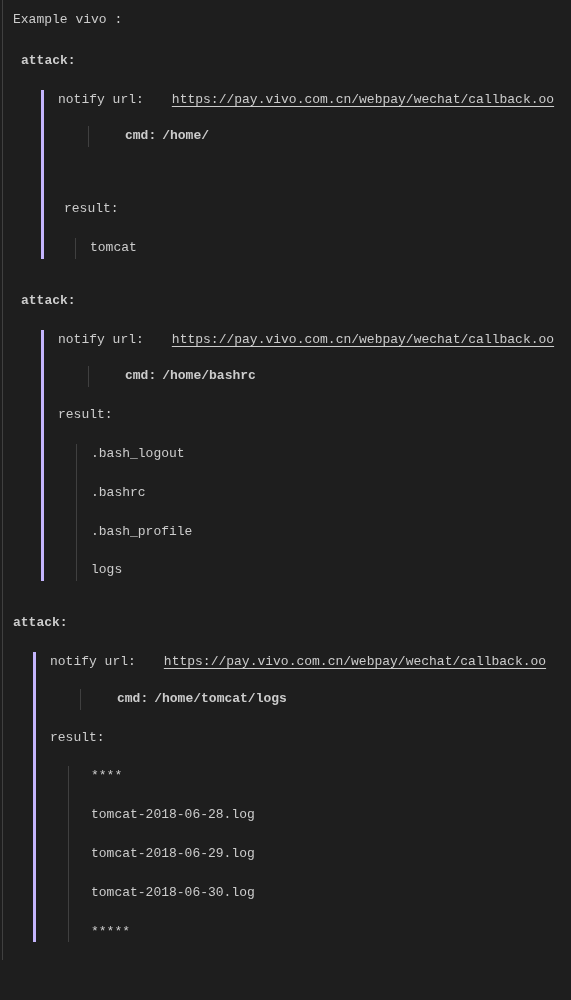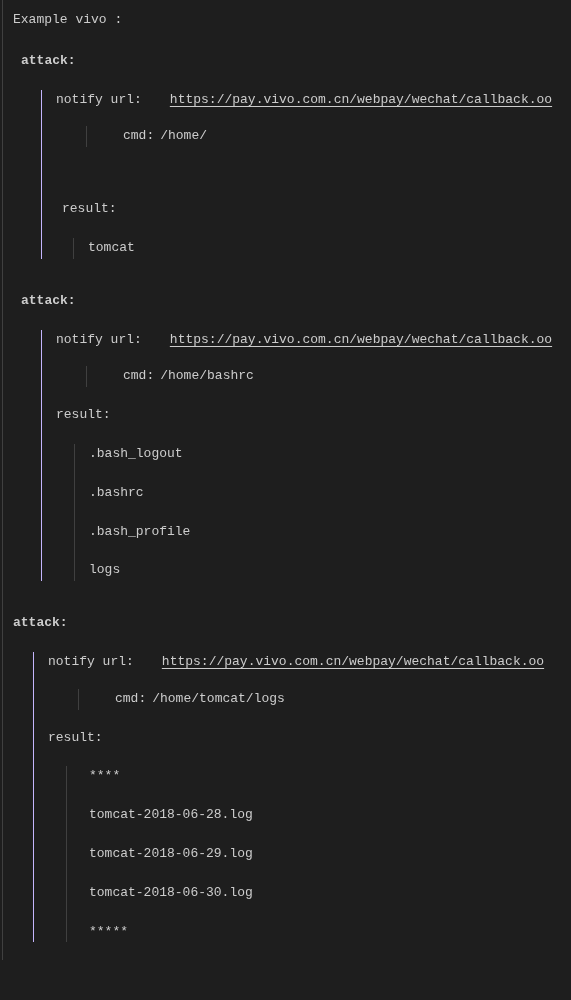--- a/index.html
+++ b/index.html
@@ -30,21 +30,21 @@
     }
     .attack-label {
       color: #cccccc;
       margin-bottom: 18px;
       margin-top: 4px;
       font-weight: bold;
     }
     .indent-2 {
       padding-left: 0;
       margin-left: 20px;
-      border-left: 1px solid #c4b5fd;
+      border-left: 3px solid #c4b5fd;
       padding-left: 14px;
     }
     .field-row {
       display: flex;
       align-items: baseline;
       margin-bottom: 14px;
     }
     .field-label {
       color: #cccccc;
       margin-right: 10px;
@@ -56,20 +56,21 @@
     .url-value {
       color: #cccccc;
       text-decoration: underline;
       text-underline-offset: 3px;
     }
     .cmd-row {
       display: flex;
       align-items: center;
       margin-bottom: 14px;
       margin-top: 16px;
+      font-weight: bold;
     }
     .cmd-indent {
       margin-left: 30px;
       border-left: 1px solid #404040;
       padding-left: 36px;
     }
     .cmd-label {
       color: #cccccc;
     }
     .result-label {

